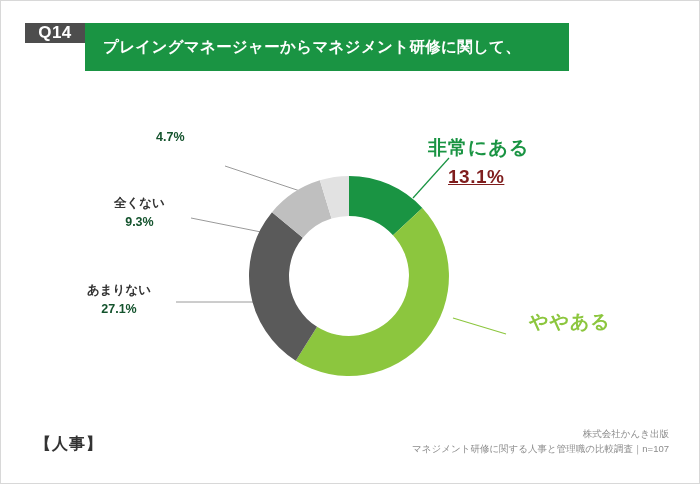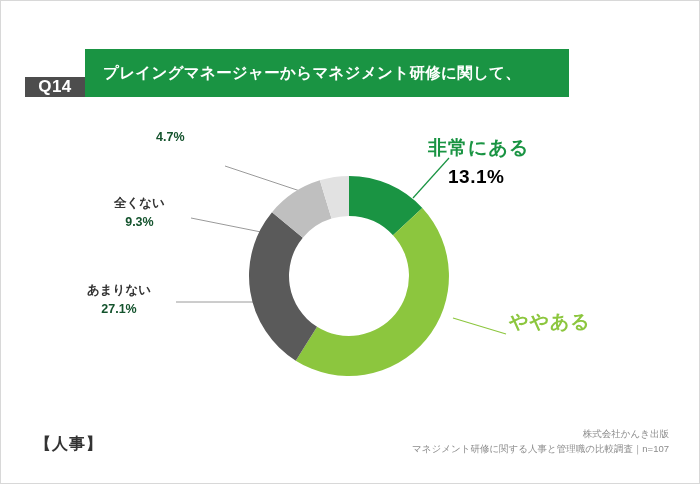--- a/index.html
+++ b/index.html
@@ -24,21 +24,21 @@
   }
 
   
   .header {
     position: absolute;
     left: 24px;
     top: 22px;
     width: 544px;
     height: 74px;
     display: flex;
-    align-items: flex-end;
+    align-items: flex-start;
   }
   .q-badge {
     width: 60px;
     background: #4d4d4d;
     color: #ffffff;
     display: flex;
     align-items: center;
     justify-content: center;
     font-size: 17px;
     font-weight: bold;
@@ -106,33 +106,35 @@
     top: 28px;
     text-align: left;
   }
   .lbl-very .name {
     font-size: 19px;
     color: #1a9443;
     letter-spacing: 1px;
   }
   .lbl-very .pct {
     font-size: 19px;
-    color: #000000;
+    color: #7f1d1d;
     padding-left: 20px;
     letter-spacing: 0.5px;
+    text-decoration: underline;
   }
   .lbl-somewhat {
     left: 508px;
     top: 202px;
     text-align: left;
   }
   .lbl-somewhat .name {
     font-size: 19px;
     color: #8cc63e;
     letter-spacing: 1px;
+    margin-left: 20px;
   }
   .lbl-somewhat .pct {
     font-size: 19px;
     color: #8cc63e;
     padding-left: 18px;
     letter-spacing: 0.5px;
   }
 
   
   .leaders {

